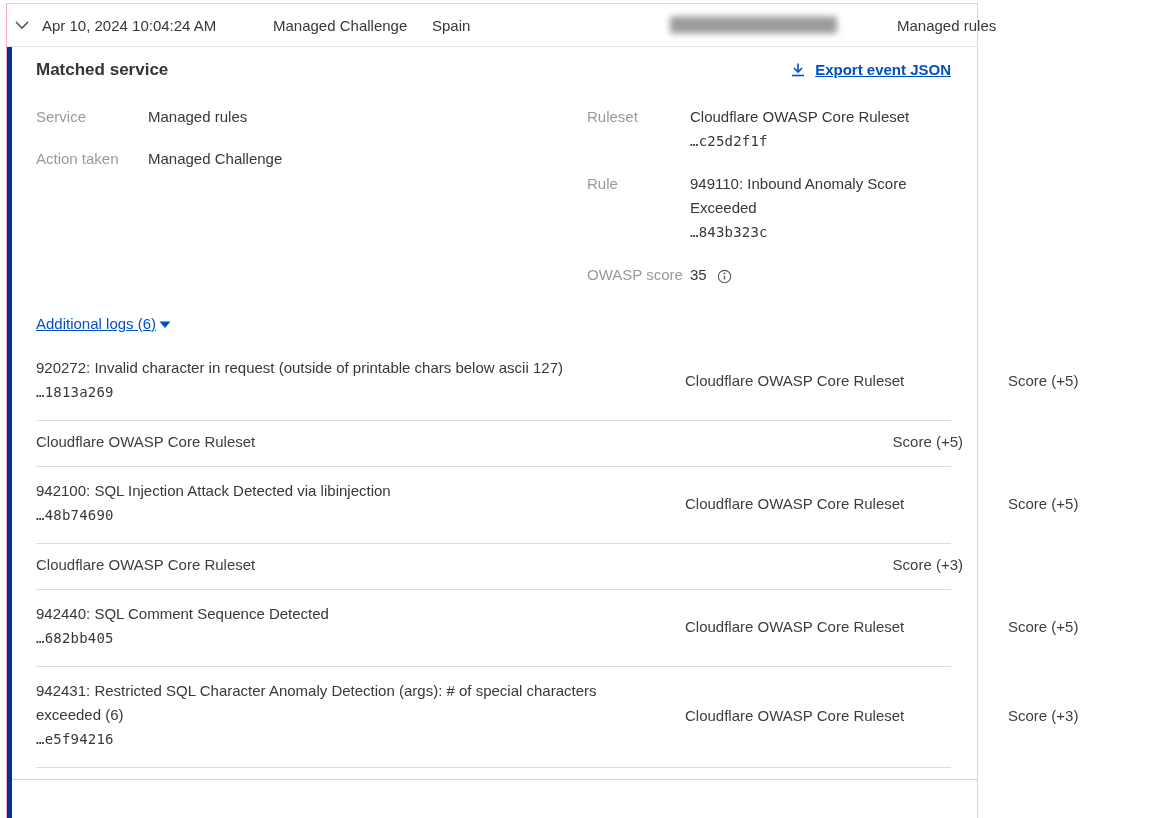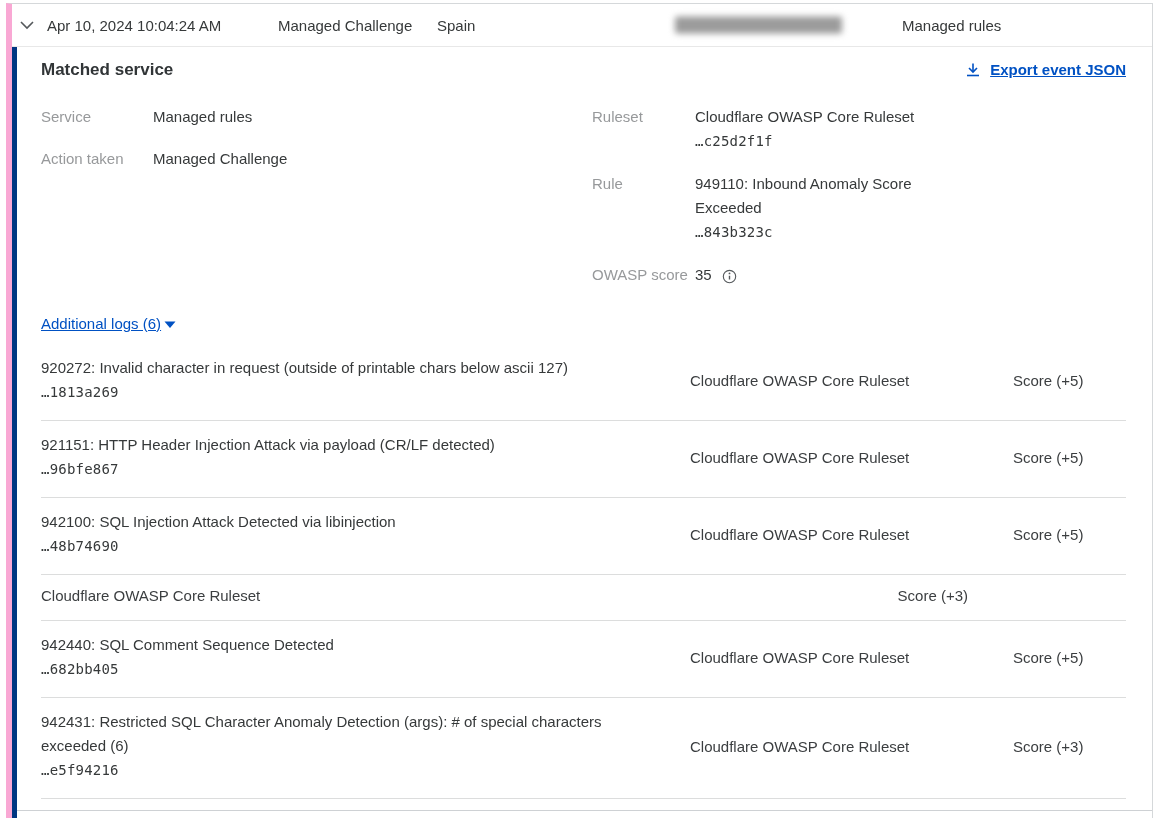--- a/index.html
+++ b/index.html
@@ -8,23 +8,23 @@
     width: 1160px; height: 818px;
     background: #ffffff;
     font-family: "Liberation Sans", sans-serif;
     font-size: 15px;
     color: #36393a;
     overflow: hidden;
   }
   .card {
     position: absolute;
     left: 6px; top: 3px;
-    width: 1147px; height: 815px;
+    width: 972px; height: 815px;
     border-top: 1px solid #d5d8da;
-    border-left: 6px solid #f9a8d4;
+    border-left: 1px solid #f9a8d4;
     border-right: 1px solid #d5d8da;
     background: #fff;
   }
   
   .header-row {
     position: relative;
     height: 43px;
     border-bottom: 1px solid #e8e8e8;
     cursor: pointer;
   }
@@ -198,24 +198,20 @@
   <div class="log-row">
     <div class="log-desc">
       <div>920272: Invalid character in request (outside of printable chars below ascii 127)</div>
       <div class="mono">…1813a269</div>
     </div>
     <div class="log-ruleset">Cloudflare OWASP Core Ruleset</div>
     <div class="log-score">Score (+5)</div>
   </div>
 
   <div class="log-row">
-    <div class="log-desc">
-      <div>921151: HTTP Header Injection Attack via payload (CR/LF detected)</div>
-      <div class="mono">…96bfe867</div>
-    </div>
     <div class="log-ruleset">Cloudflare OWASP Core Ruleset</div>
     <div class="log-score">Score (+5)</div>
   </div>
 
   <div class="log-row">
     <div class="log-desc">
       <div>942100: SQL Injection Attack Detected via libinjection</div>
       <div class="mono">…48b74690</div>
     </div>
     <div class="log-ruleset">Cloudflare OWASP Core Ruleset</div>

